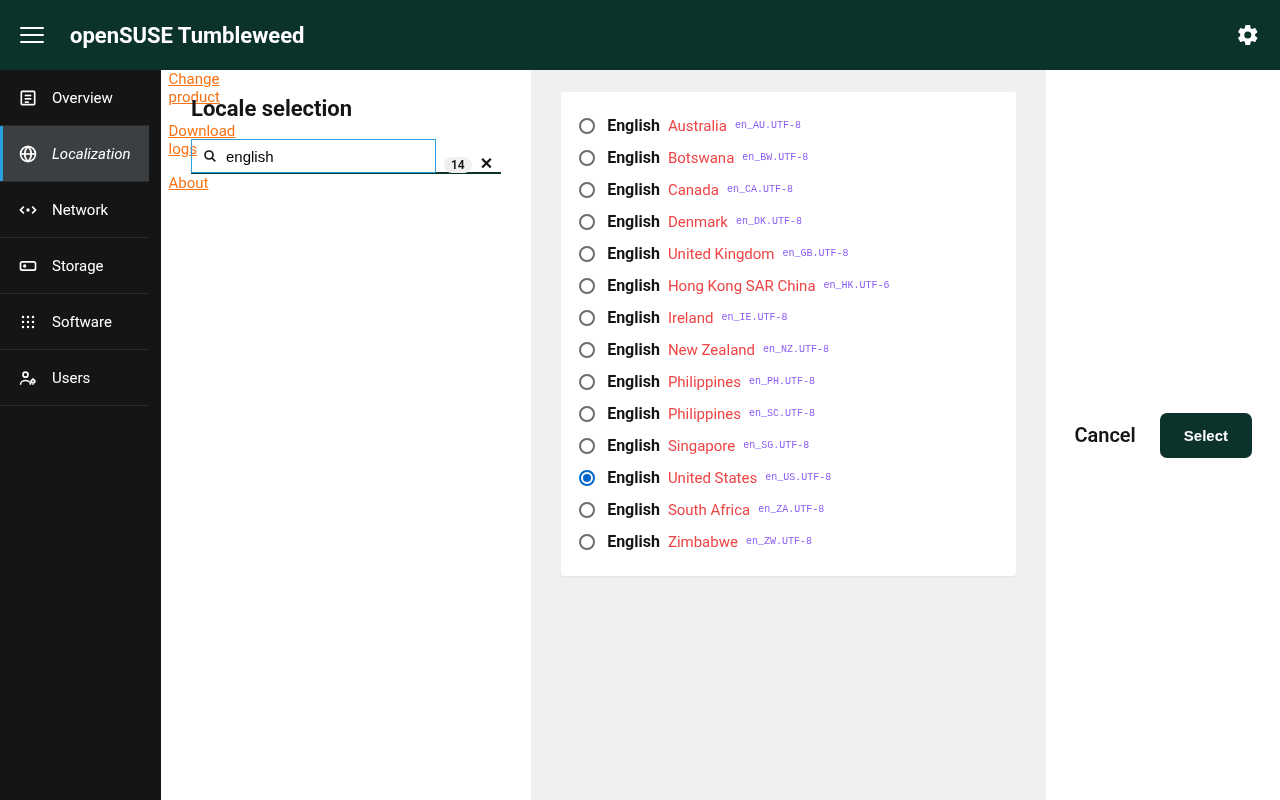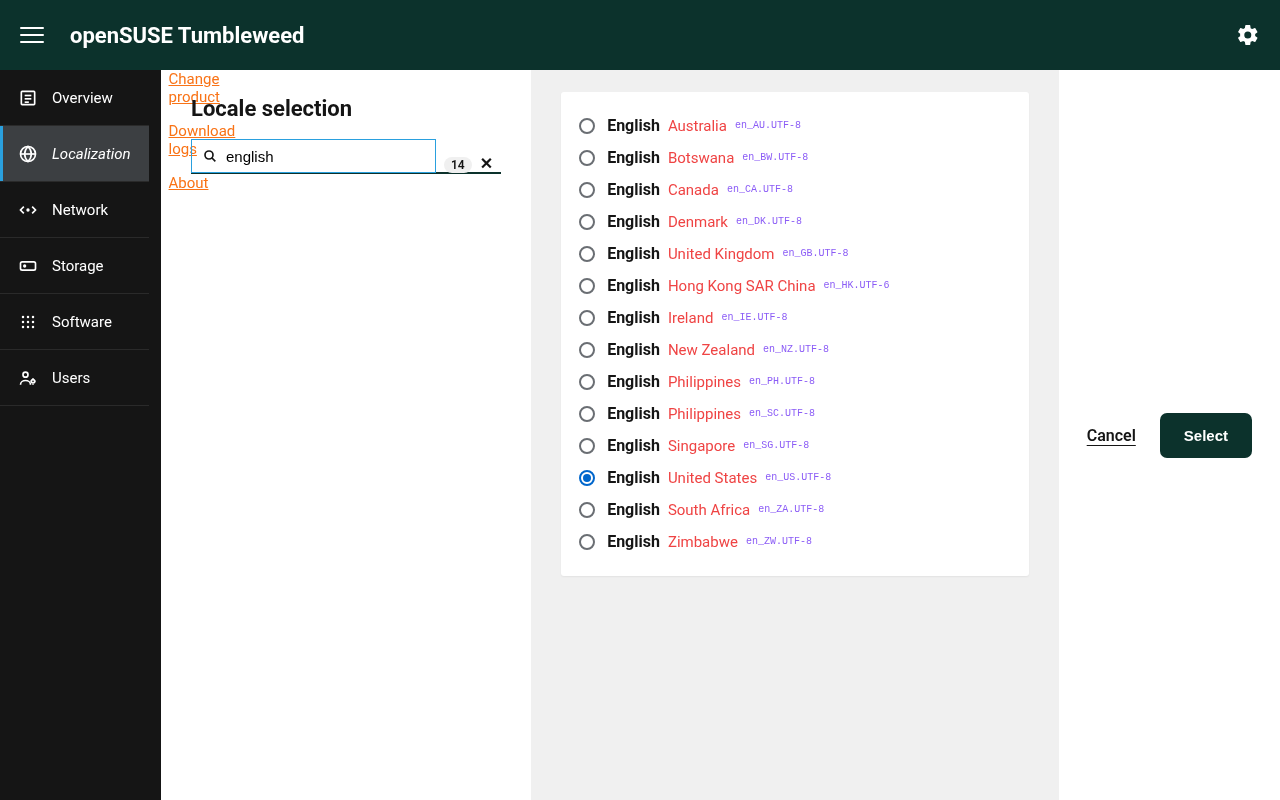--- a/index.html
+++ b/index.html
@@ -45,21 +45,21 @@
   .locale-row { display: flex; align-items: center; gap: 8px; padding: 4px 0; cursor: pointer; line-height: 24px; }
   .radio { width: 16px; height: 16px; border: 2px solid #6a6e73; border-radius: 50%; flex-shrink: 0; position: relative; }
   .radio.selected { border-color: #0066cc; }
   .radio.selected::after { content: ""; position: absolute; top: 2px; left: 2px; right: 2px; bottom: 2px; background: #0066cc; border-radius: 50%; }
   .loc-lang { font-weight: 700; font-size: 16px; margin-left: 4px; }
   .loc-region { font-size: 15px; color: #ef4444; }
   .loc-code { font-size: 10px; color: #8b5cf6; font-family: Liberation Mono, monospace; }
 
   
   .actions { display: flex; justify-content: flex-end; align-items: center; padding: 18px 28px; gap: 24px; background: #fff; }
-  .btn-cancel { font-size: 16px; font-weight: 600; color: #151515; text-decoration: underline; text-underline-offset: 4px; cursor: pointer; }
+  .btn-cancel { font-size: 20px; font-weight: 600; color: #151515; text-underline-offset: 4px; cursor: pointer; }
   .btn-select { background: #0C322C; color: #fff; font-size: 15px; font-weight: 600; padding: 14px 24px; border-radius: 7px; cursor: pointer; border: none; }
 </style>
 </head>
 <body>
 
 <div class="header">
   <div class="hamburger">
     <span></span>
       <span></span>
       <span></span>

